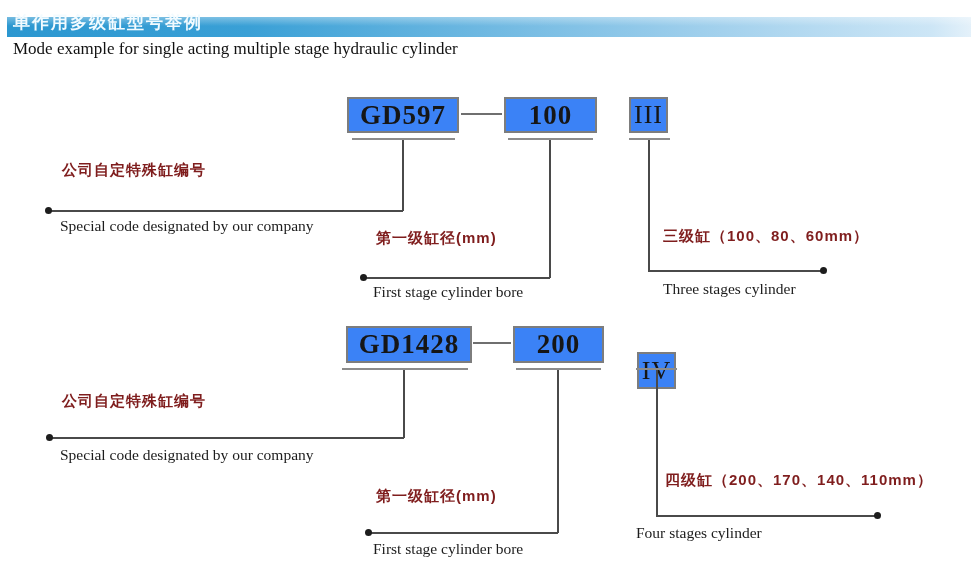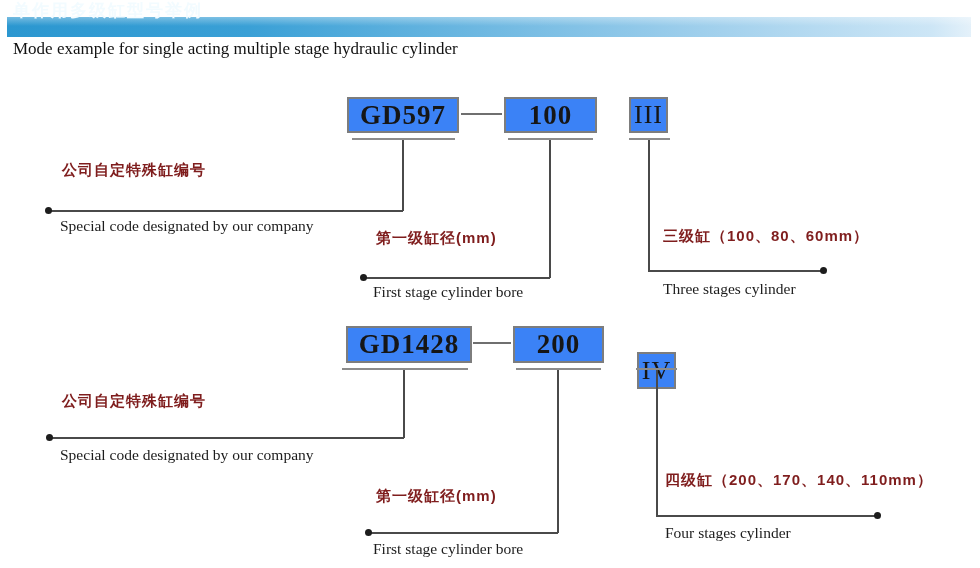--- a/index.html
+++ b/index.html
@@ -9,21 +9,21 @@
   }
   .abs{position:absolute;}
   
   .header-bar{
     left:7px;top:17px;width:964px;height:20px;
     background-image:
       linear-gradient(to bottom, rgba(255,255,255,.35) 0%, rgba(255,255,255,0) 45%),
       linear-gradient(to right, #2b97d0 0%, #3aa0d6 25%, #9fcfec 72%, #cde6f6 96%, #e4f1fa 100%);
   }
   .header-title{
-    left:13px;top:0;height:22px;line-height:22px;
+    left:13px;top:12px;height:22px;line-height:22px;
     color:#f2fbff;font-size:17px;font-weight:bold;letter-spacing:2px;
     font-family:"Liberation Sans",sans-serif;white-space:nowrap;
   }
   .subtitle{
     left:13px;top:39px;font-family:"Liberation Serif",serif;
     font-size:17px;color:#111;white-space:nowrap;
   }
   
   .mbox{
     border:2px solid #7d7d7d;background:#3b82f6;display:flex;
@@ -103,14 +103,14 @@
   <div class="abs vline" style="left:557px;top:370px;height:163px;"></div>
   <div class="abs hline" style="left:368px;top:532px;width:190px;"></div>
   <div class="abs dot" style="left:365px;top:529px;"></div>
   <div class="abs zh" style="left:376px;top:487px;">第一级缸径(mm)</div>
   <div class="abs en" style="left:373px;top:512px;">First stage cylinder bore</div>
 
   <div class="abs vline" style="left:656px;top:370px;height:146px;"></div>
   <div class="abs hline" style="left:656px;top:515px;width:222px;"></div>
   <div class="abs dot" style="left:874px;top:512px;"></div>
   <div class="abs zh" style="left:665px;top:471px;">四级缸（200、170、140、110mm）</div>
-  <div class="abs en" style="left:665px;top:496px;">Four stages cylinder</div>
+  <div class="abs en" style="left:636px;top:496px;">Four stages cylinder</div>
 </div>
 
 </body></html>

